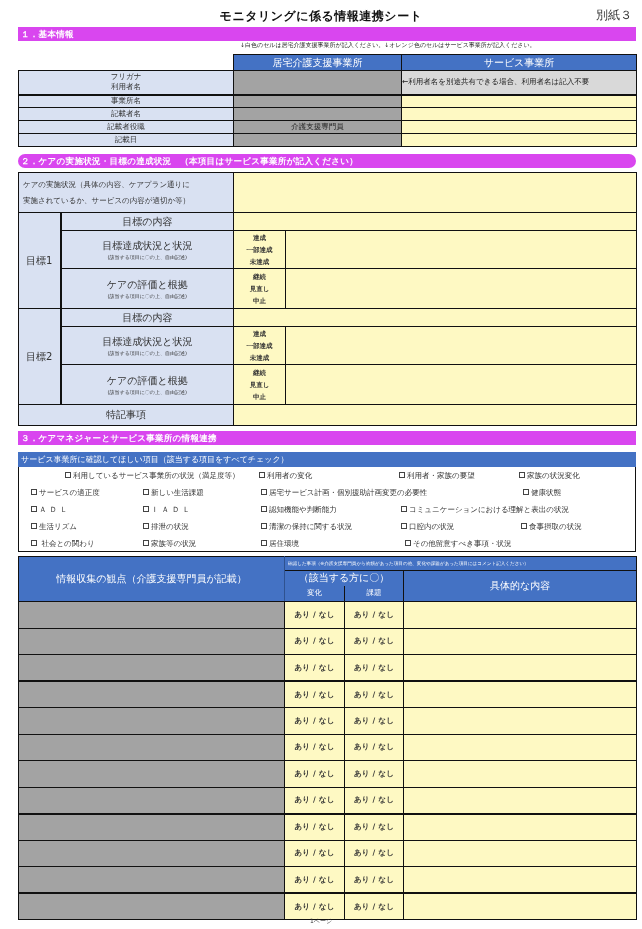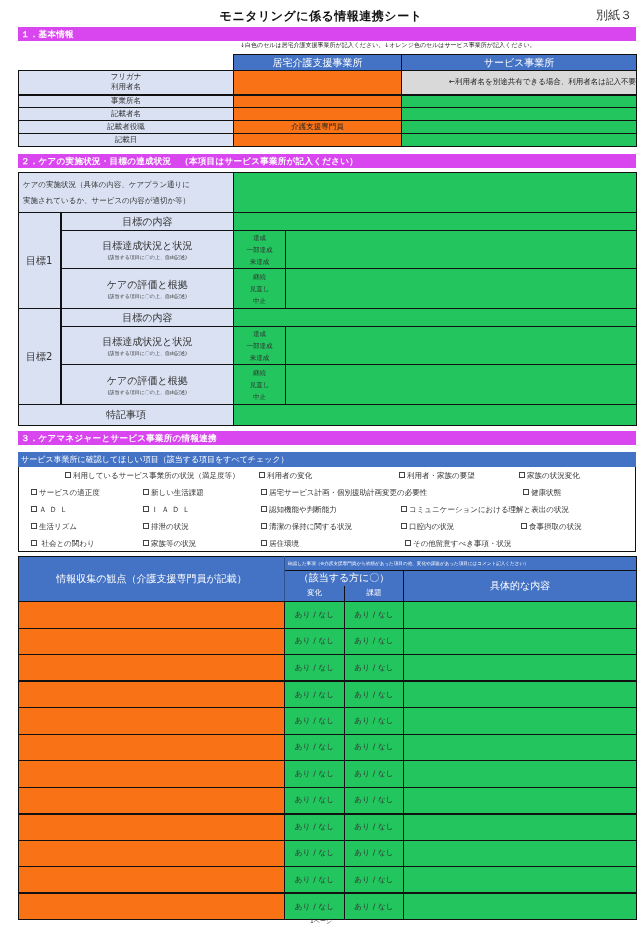--- a/index.html
+++ b/index.html
@@ -11,22 +11,22 @@
   .ann { right: 10px; top: 7px; font-size: 12px; color: #333; }
 
   .sec { left: 18px; width: 618px; height: 14px; background: #d946ef; color: #ffffff; font-size: 8.5px; font-weight: bold; line-height: 14px; padding-left: 3px; letter-spacing: 0.3px; }
 
   .note { left: 240px; top: 41px; font-size: 6px; color: #222; white-space: nowrap; }
 
   table { border-collapse: collapse; table-layout: fixed; position: absolute; }
   td { border: 1px solid #111; font-size: 7.5px; text-align: center; vertical-align: middle; padding: 0; overflow: hidden; white-space: nowrap; }
 
   .lbl { background: #d9e1f2; color: #333; }
-  .wh  { background: #f97316; }
-  .or  { background: #22c55e; }
+  .wh  { background: #a3a3a3; }
+  .or  { background: #fef9c3; font-weight: bold; }
   .gr  { background: #d9d9d9; }
   .bl  { background: #4472c4; color: #ffffff; }
 
   .small { font-size: 5px; color: #333; display: block; margin-top: 1px; }
   .mid { font-size: 10px; }
   .opts { font-size: 6.5px; line-height: 12px; color: #333; }
   .left { text-align: left; padding-left: 4px; }
 
   .t-basic { left: 18px; top: 54px; width: 618px; }
   .t-care { left: 18px; top: 172px; width: 618px; }
@@ -64,21 +64,21 @@
     <td style="border:none;background:#fff;"></td>
     <td class="bl mid">居宅介護支援事業所</td>
     <td class="bl mid">サービス事業所</td>
   </tr>
   <tr style="height:24px; border-bottom:2px solid #111;">
     <td class="lbl" style="line-height:10px;border-bottom:2px solid #111;">
       <span>フリガナ</span><br>
       <span>利用者名</span>
     </td>
     <td class="wh" style="border-bottom:2px solid #111;"></td>
-    <td class="gr" style="font-size:7.5px;text-align:right;border-bottom:2px solid #111;">←利用者名を別途共有できる場合、利用者名は記入不要</td>
+    <td class="gr" style="font-size:7.5px;text-align:left;border-bottom:2px solid #111;">←利用者名を別途共有できる場合、利用者名は記入不要</td>
   </tr>
   <tr style="height:13px">
     <td class="lbl">事業所名</td>
     <td class="wh"></td>
     <td class="or"></td>
   </tr>
   <tr style="height:13px">
     <td class="lbl">記載者名</td>
     <td class="wh"></td>
     <td class="or"></td>
@@ -89,21 +89,21 @@
     <td class="or"></td>
   </tr>
   <tr style="height:13px">
     <td class="lbl">記載日</td>
     <td class="wh"></td>
     <td class="or"></td>
   </tr>
 </tbody>
   </table>
 
-<div class="abs sec" style="top:154px;">２．ケアの実施状況・目標の達成状況　（本項目はサービス事業所が記入ください）</div>
+<div class="abs sec" style="top:154px;border-radius:7px;">２．ケアの実施状況・目標の達成状況　（本項目はサービス事業所が記入ください）</div>
 
 <table class="t-care">
   <colgroup>
     <col style="width:42px">
       <col style="width:173px">
       <col style="width:52px">
       <col style="width:351px">
   </colgroup>
   <tbody>
       <tr style="height:40px">

